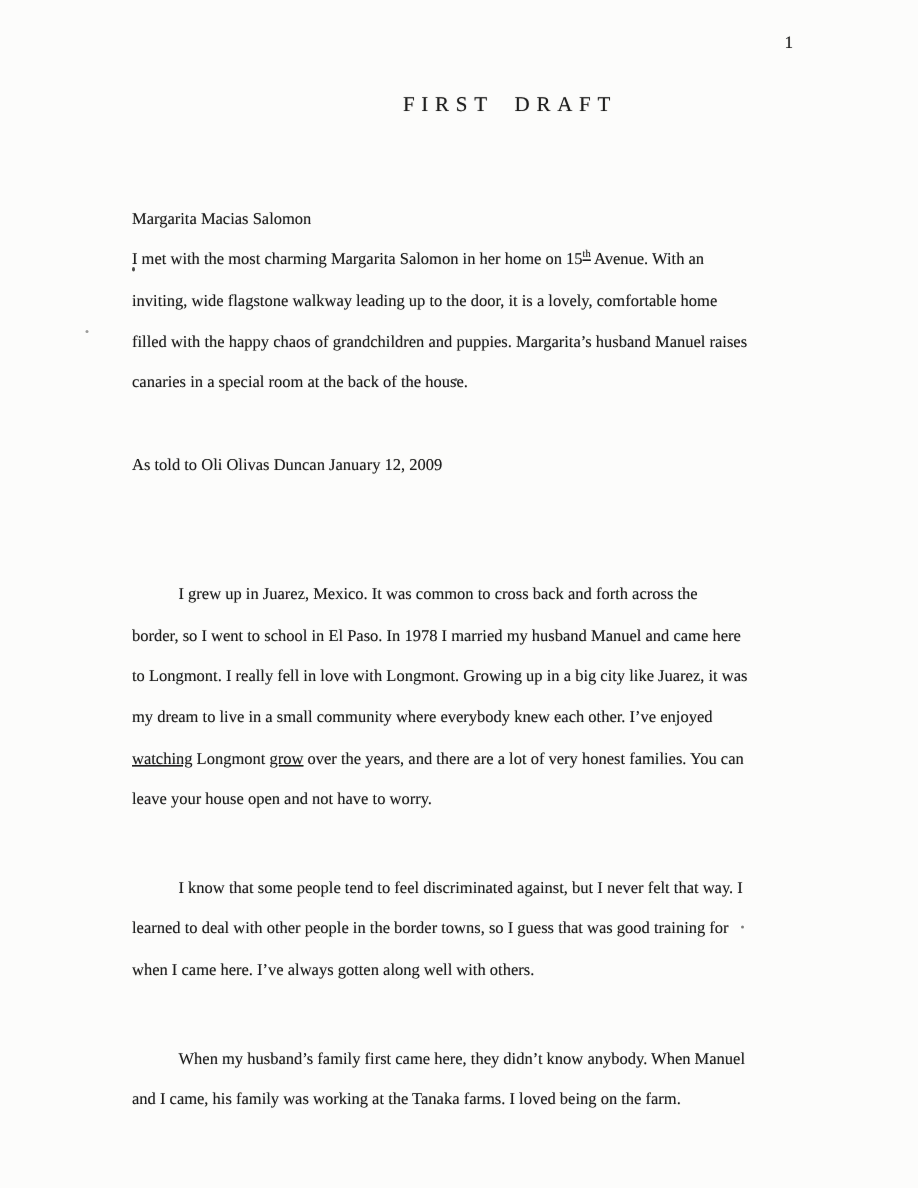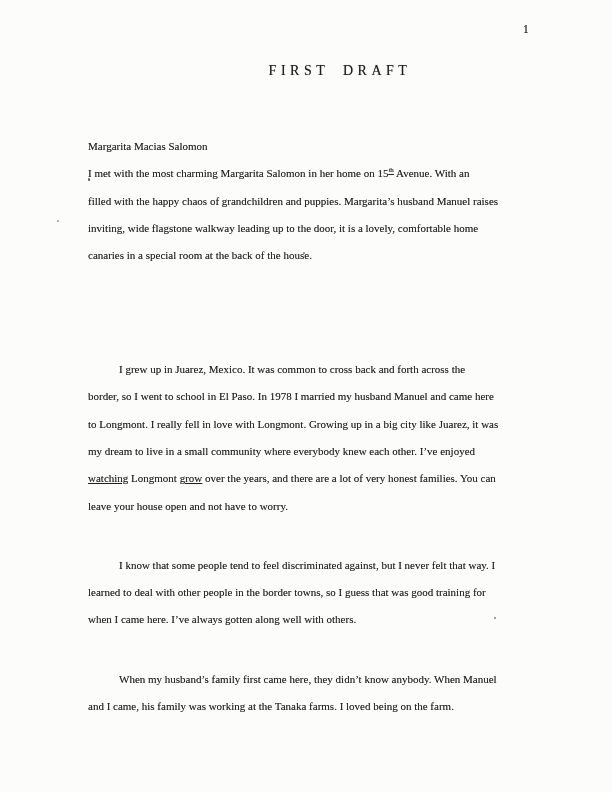--- a/index.html
+++ b/index.html
@@ -63,27 +63,28 @@
   <div class="page-number">1</div>
 
   <div class="title">FIRST DRAFT</div>
 
   <div class="content">
 
     <div class="line">Margarita Macias Salomon</div>
 
     <div>
         <div class="line"><span>I met with the most charming Margarita Salomon in her home on 15</span><span class="sup">th</span><span> Avenue. With an</span></div>
+        <div class="line">inviting, wide flagstone walkway leading up to the door, it is a lovely, comfortable home</div>
         <div class="line">filled with the happy chaos of grandchildren and puppies. Margarita’s husband Manuel raises</div>
-        <div class="line">inviting, wide flagstone walkway leading up to the door, it is a lovely, comfortable home</div>
         <div class="line">canaries in a special room at the back of the house.</div>
       </div>
 
     <div class="line"></div>
 
+    <div class="line">As told to Oli Olivas Duncan January 12, 2009</div>
 
     <div class="line"></div>
 
     <div>
       <div>
           <div class="line indent">I grew up in Juarez, Mexico. It was common to cross back and forth across the</div>
           <div class="line">border, so I went to school in El Paso. In 1978 I married my husband Manuel and came here</div>
           <div class="line">to Longmont. I really fell in love with Longmont. Growing up in a big city like Juarez, it was</div>
           <div class="line">my dream to live in a small community where everybody knew each other. I’ve enjoyed</div>
           <div class="line"><span class="u">watching</span><span> Longmont </span><span class="u">grow</span><span> over the years, and there are a lot of very honest families. You can</span></div>

